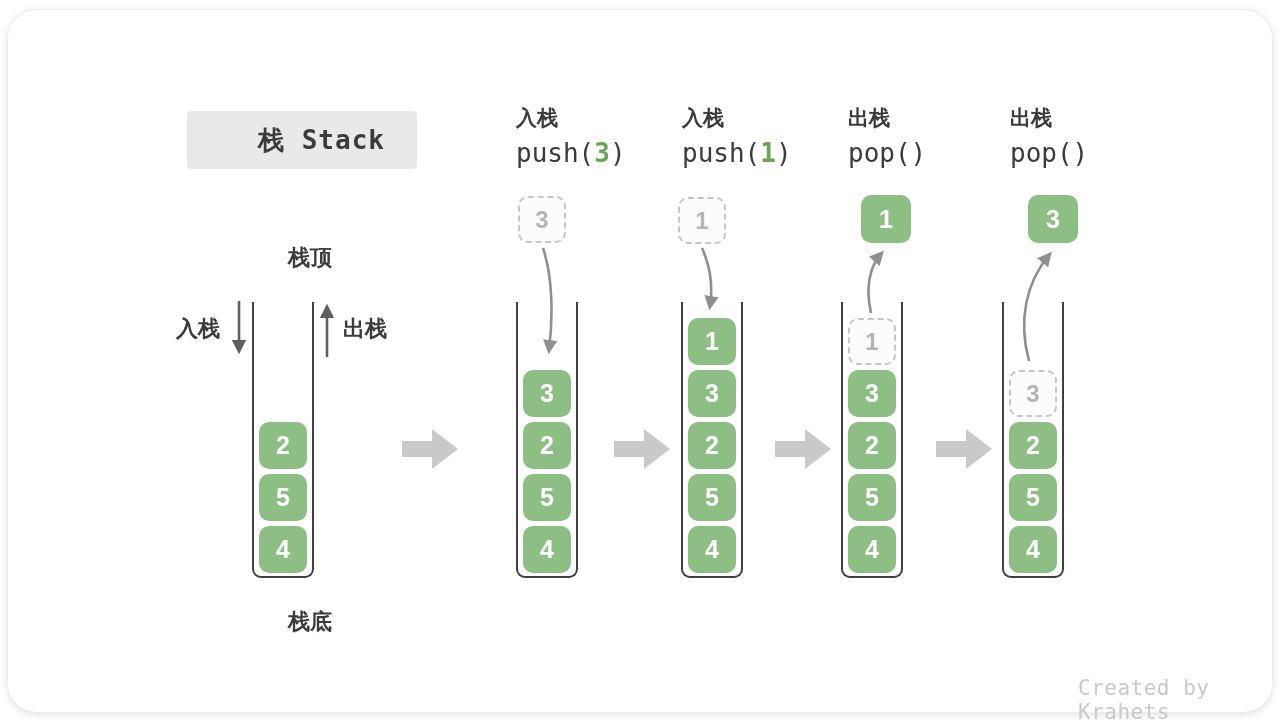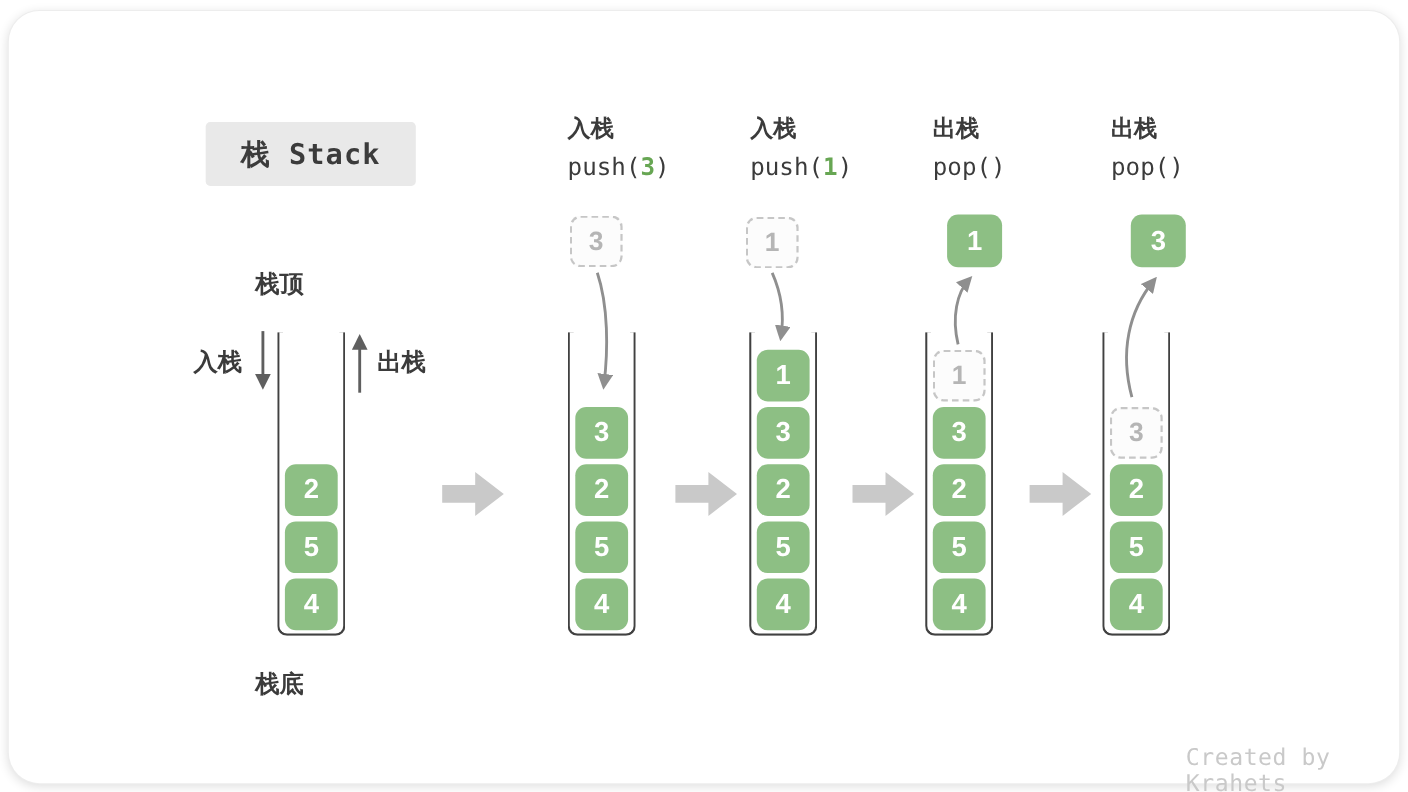--- a/index.html
+++ b/index.html
@@ -17,39 +17,39 @@
   }
   html,body{margin:0;padding:0;background:#fff;}
   .canvas{position:relative;width:1280px;height:720px;background:#fff;overflow:hidden;
           font-family:"Liberation Sans","DejaVu Sans",sans-serif;color:var(--text-dark);}
   .card{position:absolute;left:8px;top:10px;right:8px;bottom:8px;background:#fff;
         border-radius:28px;box-shadow:0 0 0 1px #ededed,0 2px 10px rgba(0,0,0,.14);}
   .abs{position:absolute;}
   .title-box{left:187px;top:111px;width:191px;height:58px;background:var(--title-bg);
              border-radius:4px;display:flex;align-items:center;justify-content:center;
              font-family:"DejaVu Sans Mono","Liberation Mono",monospace;
-             font-size:26px;font-weight:600;letter-spacing:1px;color:var(--text-dark);}
+             font-size:26px;font-weight:600;letter-spacing:1px;color:var(--text-dark);padding-left:39px;}
   .cjk-label{font-size:22px;font-weight:bold;color:var(--text-dark);line-height:24px;}
   .op-header .op-label{font-size:21px;font-weight:bold;line-height:24px;}
   .op-header .op-code{margin-top:9px;font-family:"DejaVu Sans Mono","Liberation Mono",monospace;
-                      font-size:22px;line-height:28px;color:var(--text-dark);}
+                      font-size:26px;line-height:28px;color:var(--text-dark);}
   .code-arg{color:var(--code-green);font-weight:bold;}
   .well{position:absolute;width:62px;height:276px;box-sizing:border-box;
         border-left:2px solid var(--container-line);
         border-right:2px solid var(--container-line);
         border-bottom:2px solid var(--container-line);
         border-radius:0 0 9px 9px;background:transparent;}
   .blk{position:absolute;width:48px;height:47px;border-radius:10px;background:var(--block-green);
        color:#fff;font-size:25px;font-weight:bold;display:flex;align-items:center;justify-content:center;}
   .ghost{position:absolute;width:48px;height:47px;box-sizing:border-box;border-radius:10px;
          border:2px dashed var(--dashed-border);background:#fcfcfc;color:var(--dashed-text);
          font-size:24px;font-weight:bold;display:flex;align-items:center;justify-content:center;}
   .float-solid{position:absolute;width:50px;height:48px;border-radius:10px;background:var(--block-green);
                color:#fff;font-size:25px;font-weight:bold;display:flex;align-items:center;justify-content:center;}
-  .center{text-align:left;}
+  .center{text-align:right;}
   .watermark{left:1078px;top:676px;font-family:"DejaVu Sans Mono","Liberation Mono",monospace;
              font-size:21px;color:var(--watermark);letter-spacing:0.5px;}
   svg.overlay{position:absolute;left:0;top:0;width:1280px;height:720px;pointer-events:none;}
   .stroke-gray{stroke:var(--arrow-gray);stroke-width:2.6;fill:none;}
   .stroke-dark{stroke:var(--dark-arrow);stroke-width:2.6;fill:none;}
   .fill-blockarrow{fill:var(--block-arrow-gray);}
   .mh-gray{fill:var(--arrow-gray);}
   .mh-dark{fill:var(--dark-arrow);}
 </style>
 </head>

